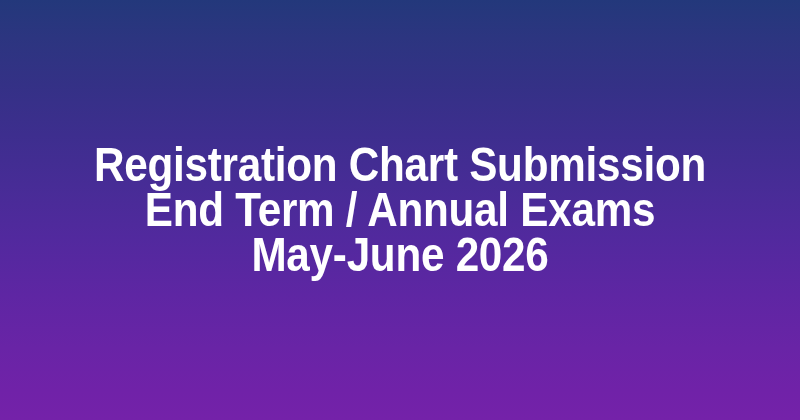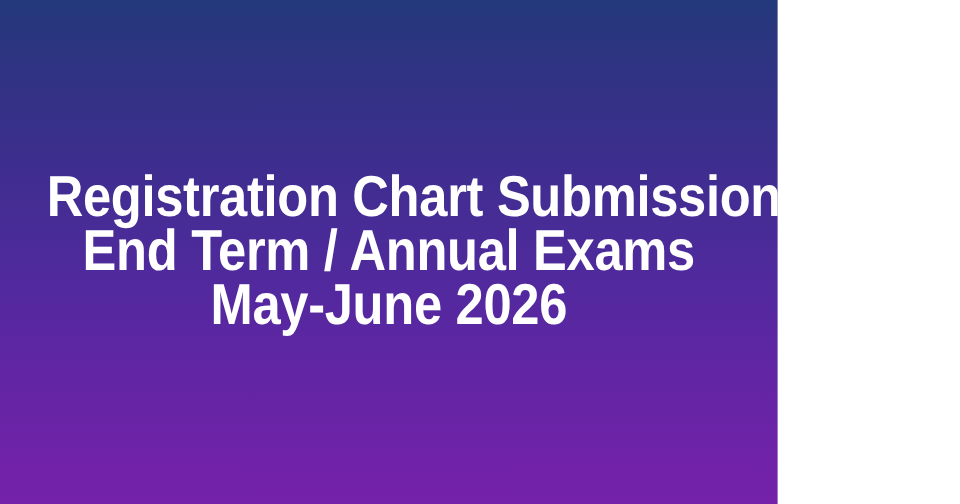--- a/index.html
+++ b/index.html
@@ -10,21 +10,21 @@
   body {
     width: 800px;
     height: 420px;
     overflow: hidden;
     font-family: "Liberation Sans", sans-serif;
   }
 
   
   #banner-card {
     position: relative;
-    width: 648px;
+    width: 800px;
     height: 420px;
     box-sizing: border-box;
     background: linear-gradient(
         180deg,
         #23387b 0%,
         #2c3580 9%,
         #343186 20%,
         #3d2e8e 32%,
         #472c96 44%,
         #52299e 57%,

